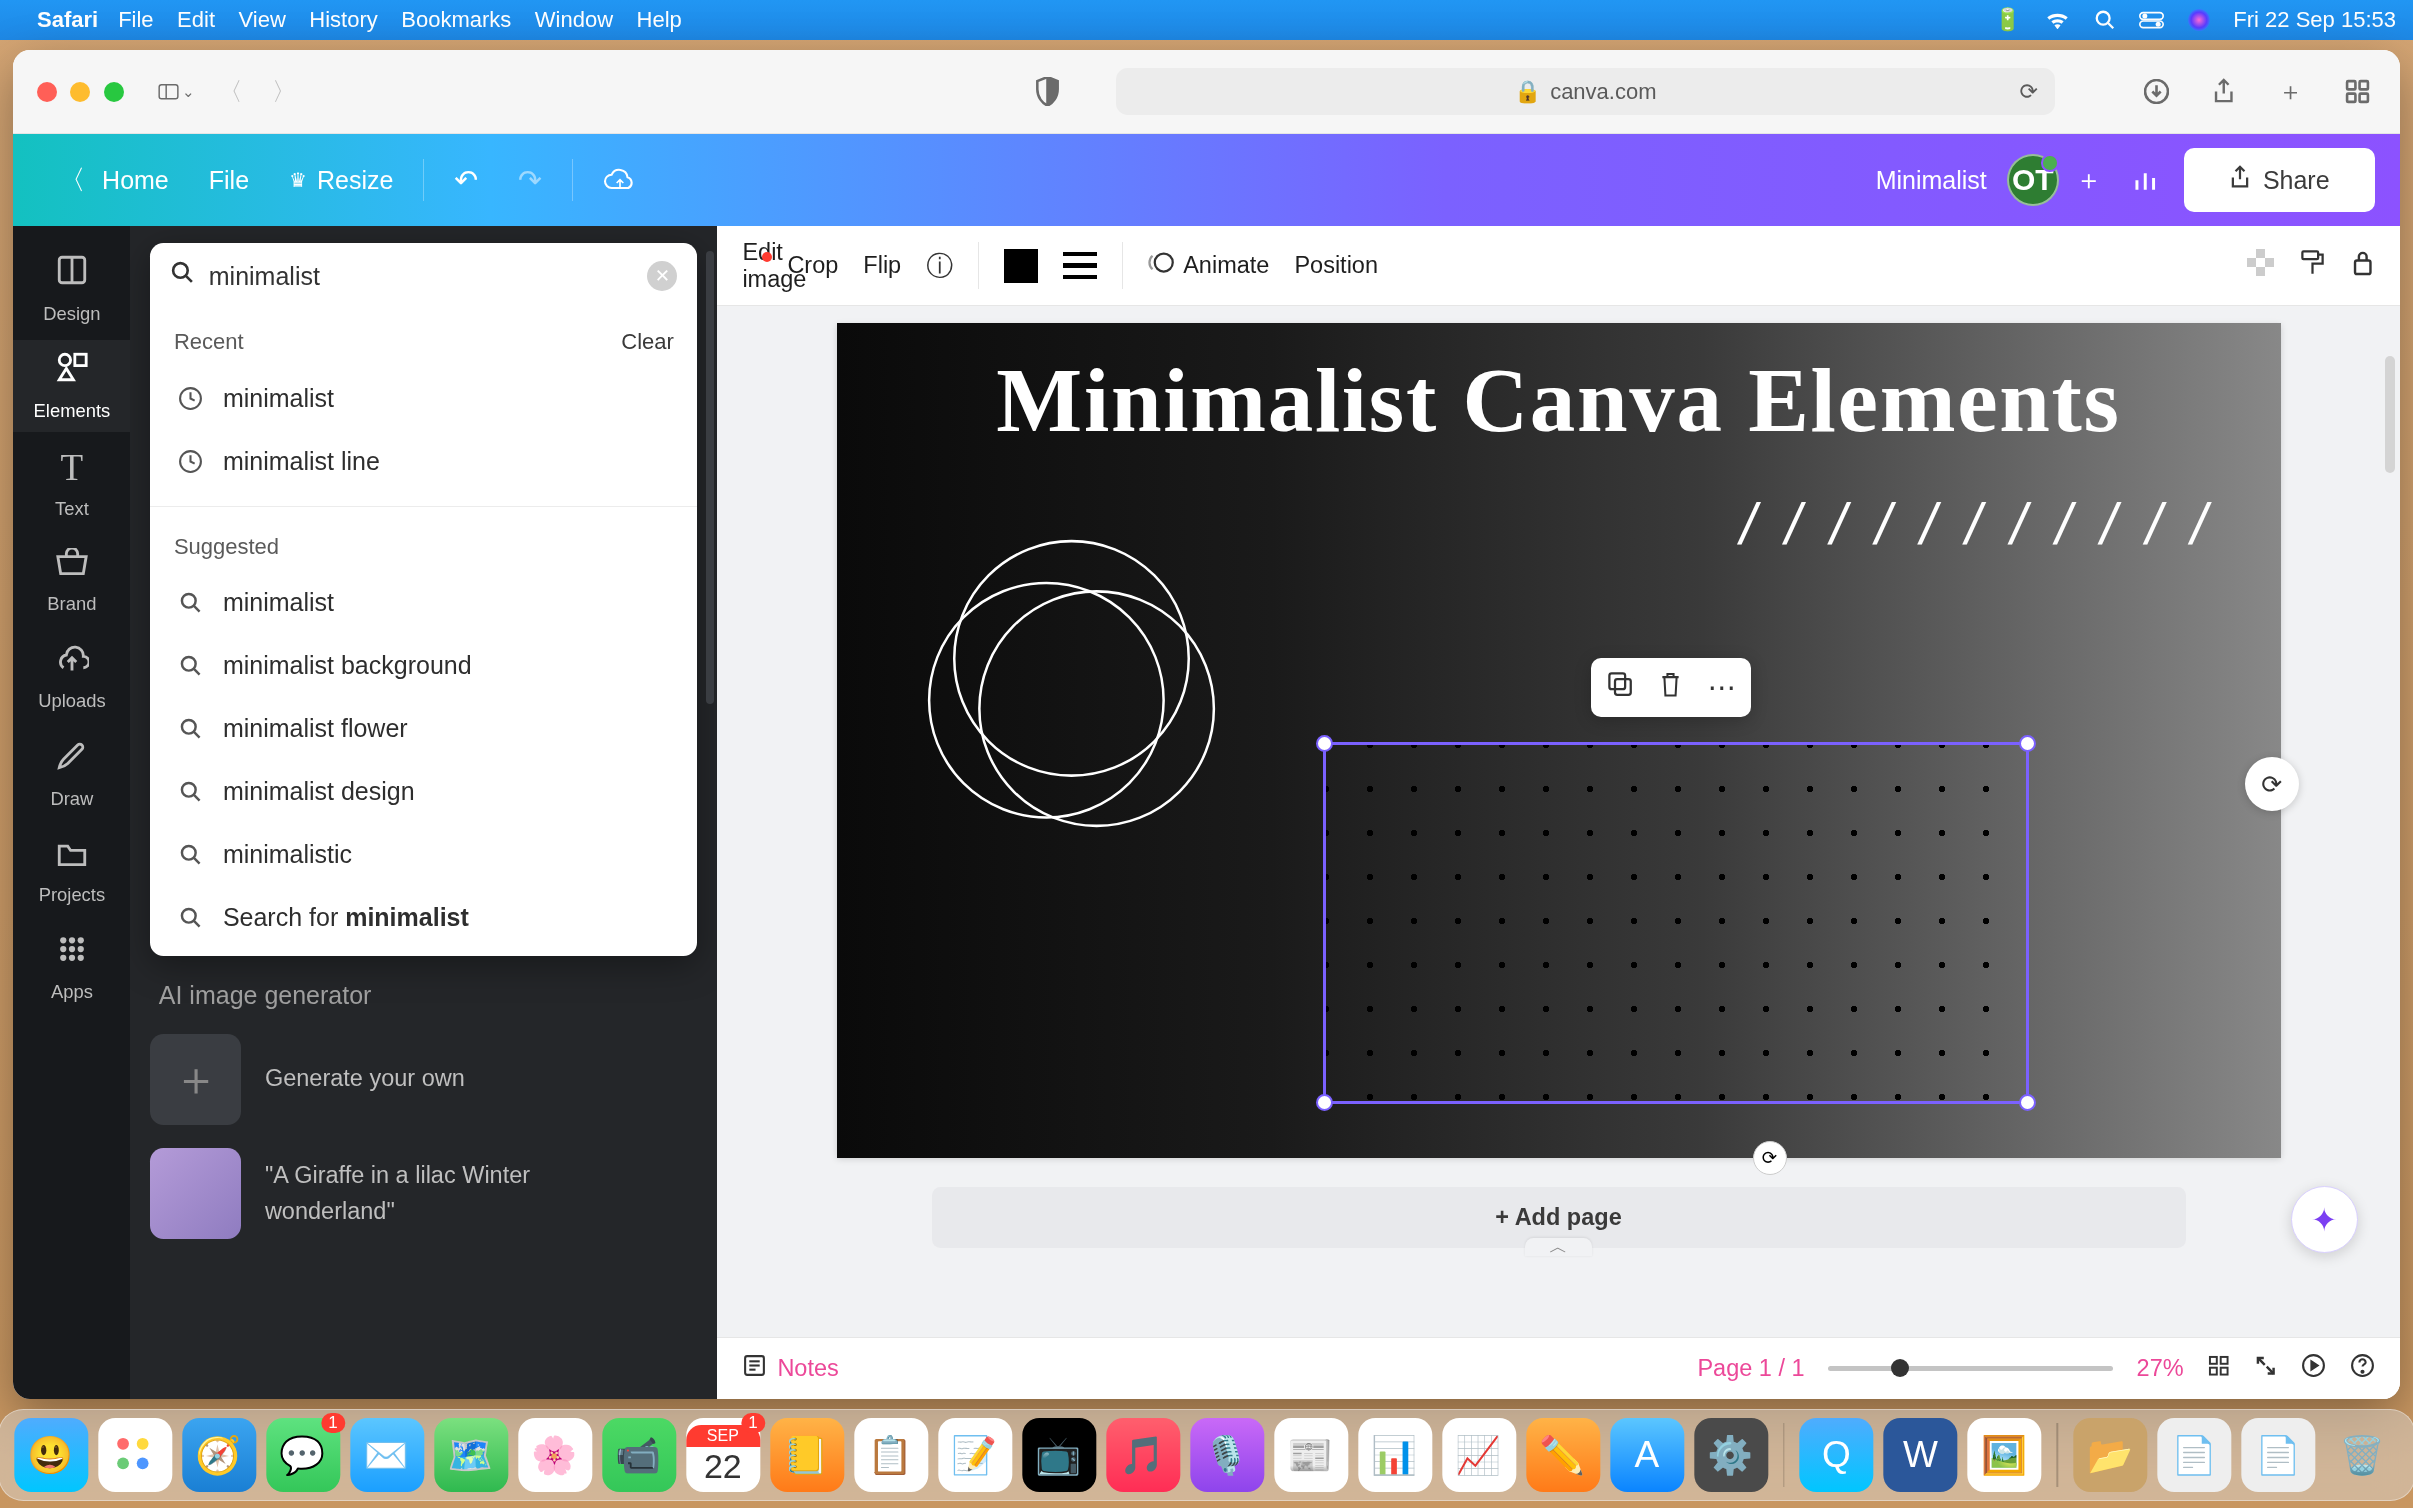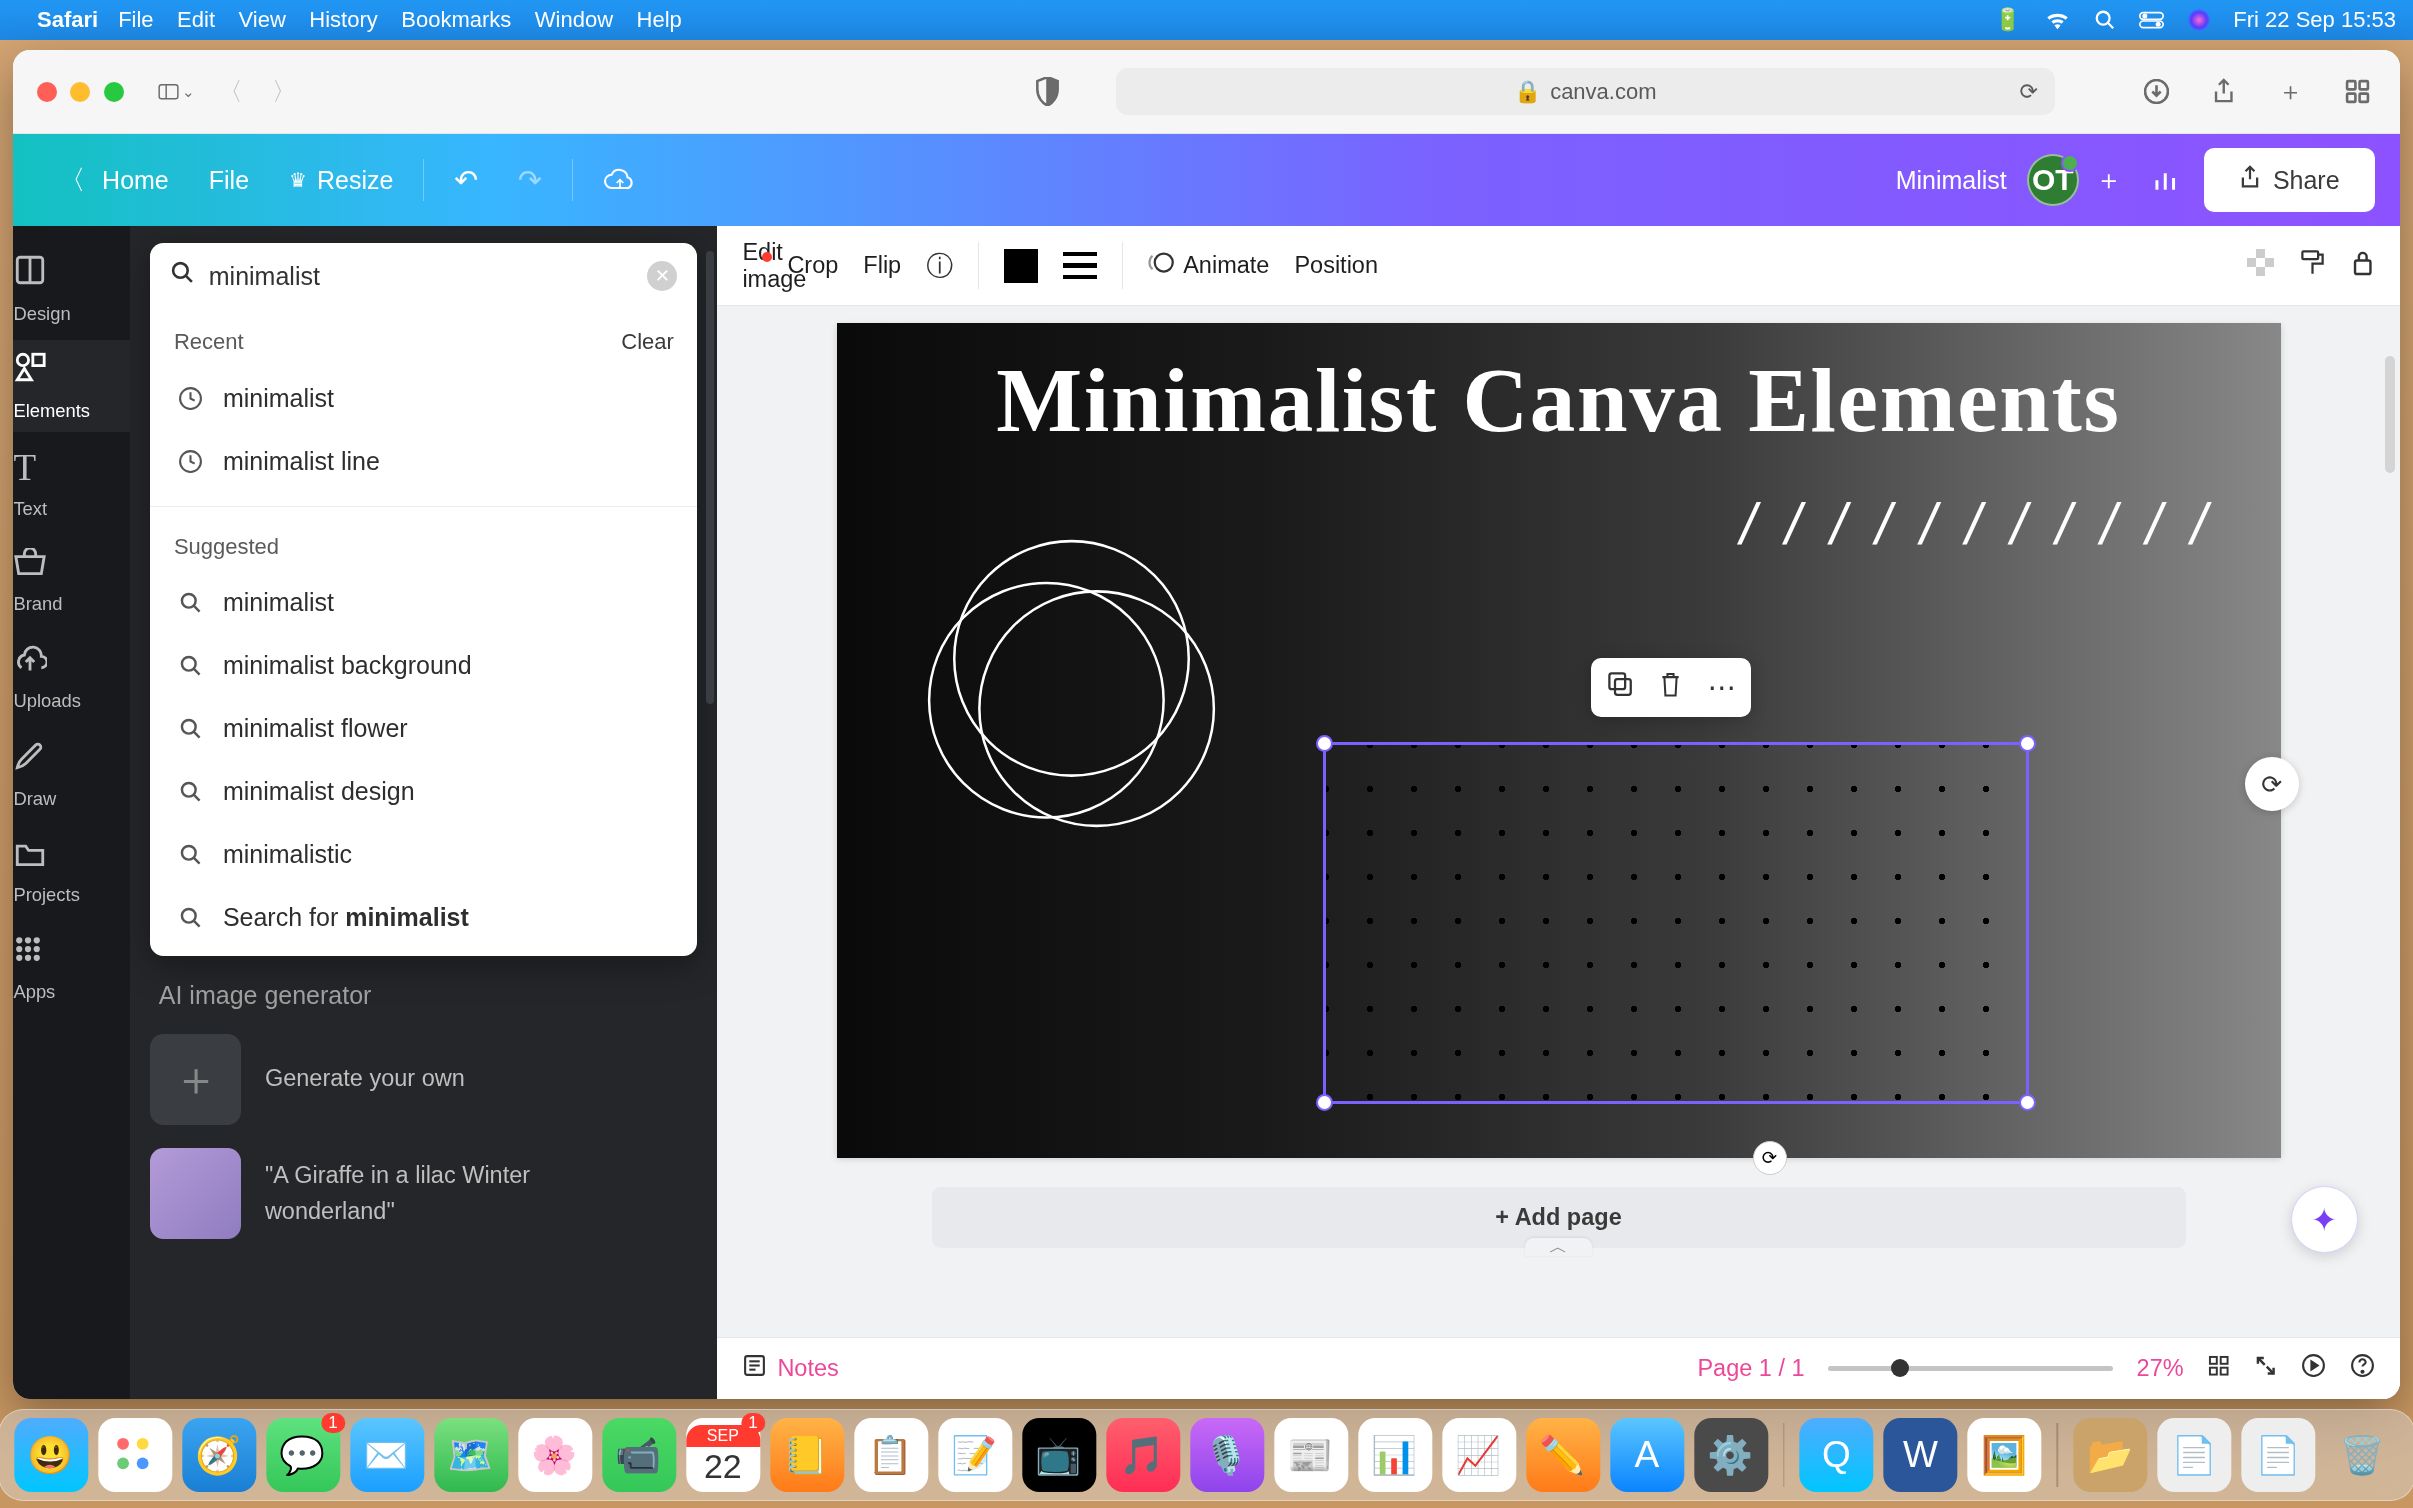--- a/index.html
+++ b/index.html
@@ -36,29 +36,29 @@
 .canva-header .home-chevron { font-size: 27px; margin-right: 6.7px; font-weight:300;}
 .canva-header .crown { font-size: 20px; }
 .canva-header .undo, .canva-header .redo { font-size: 28.5px; }
 .canva-header .cloud { font-size: 28.5px; }
 .canva-header .spacer { flex: 1; }
 .canva-header .docname { font-size: 25px; margin-right: 20px; }
 .avatar { width: 52px; height: 52px; border-radius: 50%; background: #2e7d32; color: #fff; display: flex; align-items: center; justify-content: center; font-size: 30px; font-weight: 600; border: 2.5px solid rgba(255,255,255,.5); position: relative; }
 .avatar::after { content:''; position:absolute; top:-1.7px; right:-1.7px; width:13.4px; height:13.4px; background:#4caf50; border:2.5px solid #8c52ff; border-radius:50%; }
 .plus-collab { width: 40px; height: 40px; display:flex; align-items:center; justify-content:center; font-size:27px; margin:0 10px; }
 .insights { width: 52px; height: 52px; display:flex; align-items:center; justify-content:center; font-size:25px; }
-.share-btn { background: #fff; color: #3b3b3b; height: 64px; padding: 0 35px; border-radius: 10px; display: flex; align-items: center; gap: 11.7px; font-size: 25px; font-weight: 500; margin-left: 13.4px; }
+.share-btn { background: #fff; color: #3b3b3b; height: 64px; padding: 0 45px; border-radius: 10px; display: flex; align-items: center; gap: 11.7px; font-size: 25px; font-weight: 500; margin-left: 13.4px; }
 .share-btn .up { font-size: 23.5px; }
 
 
 .canva-body { flex: 1; display: flex; overflow: hidden; }
 
 
 .rail { width: 117px; background: #17191c; display: flex; flex-direction: column; align-items: center; padding-top: 17px; gap: 5px; }
-.rail-item { width: 100%; height: 92px; display: flex; flex-direction: column; align-items: flex-start; justify-content: center; gap: 8.4px; color: #bdbdbd; font-size: 18.4px; cursor: pointer; }
+.rail-item { width: 100%; height: 92px; display: flex; flex-direction: column; align-items: center; justify-content: center; gap: 8.4px; color: #bdbdbd; font-size: 18.4px; cursor: pointer; }
 .rail-item.active { background: #242629; color: #fff; }
 .rail-item .ricon { font-size: 34px; }
 
 
 .panel { width: 587px; background: #242629; position: relative; padding: 17px 20px; overflow:hidden; }
 .panel .scrollbar { position:absolute; right:3.4px; top:25px; width:8.4px; height:453px; background:#3a3d42; border-radius:5px; }
 
 
 .search-pop { background: #fff; border-radius: 13.4px; box-shadow: 0 8.4px 34px rgba(0,0,0,.35); overflow: hidden; }
 .search-row { display: flex; align-items: center; padding: 17px 20px; gap: 13.4px; }

